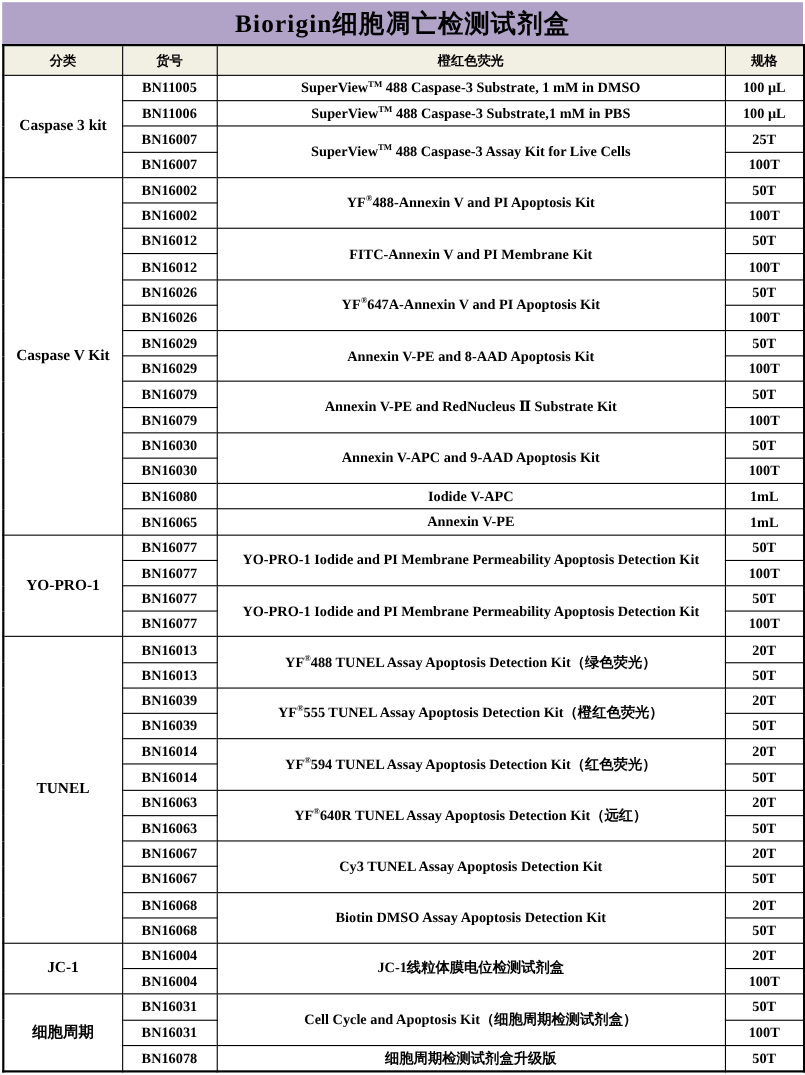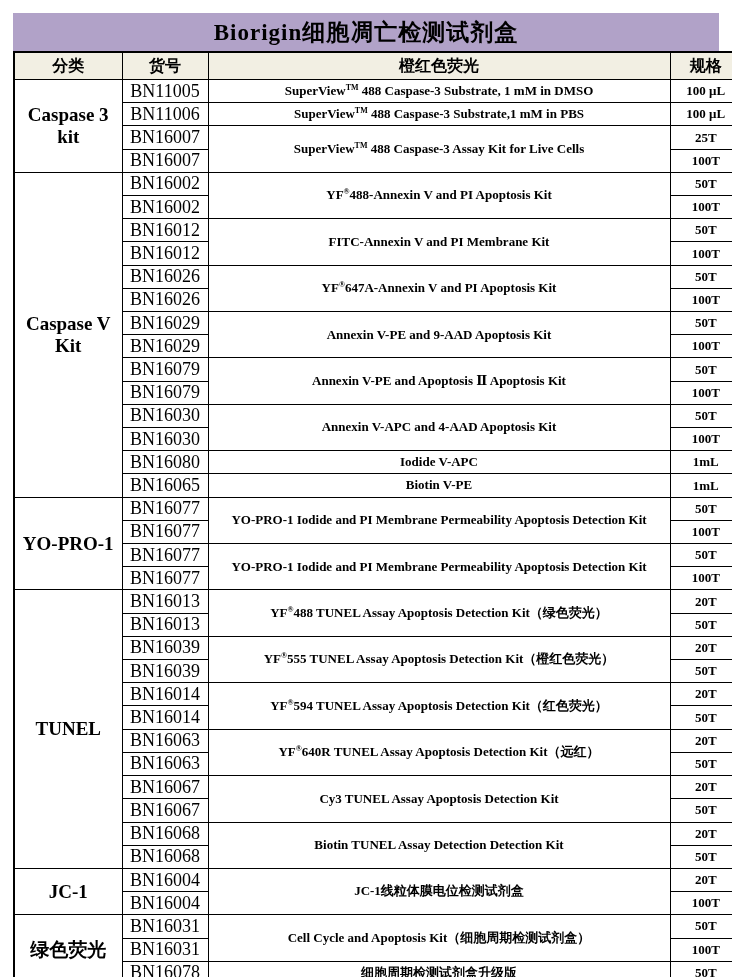--- a/index.html
+++ b/index.html
@@ -1,20 +1,20 @@
 <!DOCTYPE html>
 <html><head>
 <meta charset="utf-8">
 <style>
   html,body{margin:0;padding:0;background:#fff;}
   .page{
     position:relative;
     width:732px;height:977px;
     box-sizing:border-box;
-    padding:13px;
+    padding:2px;
     font-family:"Liberation Serif","DejaVu Serif",serif;
     color:var(--text,#000);
     background:#fff;
   }
   .title-bar{
     height:38px;
     background:var(--title-bg,#B1A2C8);
     display:flex;align-items:center;justify-content:center;
     font-size:23px;font-weight:bold;letter-spacing:1px;
     color:#000;
@@ -28,29 +28,29 @@
   }
   table.catalog th, table.catalog td{
     border:1px solid var(--border,#000);
     text-align:center;vertical-align:middle;
     padding:0 2px;
     overflow:hidden;
     background:var(--row-bg,#fff);
   }
   table.catalog thead th{
     background:var(--header-bg,#F2EFE3);
-    font-size:16px;font-weight:bold;
+    font-size:12px;font-weight:bold;
     height:26px;
   }
   table.catalog tbody tr{height:23px;}
   td.cat{
-    font-size:19px;font-weight:bold;
+    font-size:14px;font-weight:bold;
   }
   td.code{
-    font-size:18px;font-weight:normal;margin-left:34px;
+    font-size:13px;font-weight:bold;margin-left:34px;
   }
   td.name{
     font-size:13px;font-weight:bold;
     line-height:1.1;
   }
   td.name sup{
     font-size:8px;
     vertical-align:super;
     line-height:0;
   }
@@ -122,53 +122,53 @@
           <td class="code">BN16026</td>
           <td class="name" rowspan="2">YF<sup>®</sup>647A-Annexin V and PI Apoptosis Kit</td>
           <td class="spec">50T</td>
         </tr>
         <tr>
           <td class="code">BN16026</td>
           <td class="spec">100T</td>
         </tr>
         <tr>
           <td class="code">BN16029</td>
-          <td class="name" rowspan="2">Annexin V-PE and 9-AAD Apoptosis Kit</td>
+          <td class="name" rowspan="2">Annexin V-PE and 8-AAD Apoptosis Kit</td>
           <td class="spec">50T</td>
         </tr>
         <tr>
           <td class="code">BN16029</td>
           <td class="spec">100T</td>
         </tr>
         <tr>
           <td class="code">BN16079</td>
-          <td class="name" rowspan="2">Annexin V-PE and Apoptosis Ⅱ Apoptosis Kit</td>
+          <td class="name" rowspan="2">Annexin V-PE and RedNucleus Ⅱ Substrate Kit</td>
           <td class="spec">50T</td>
         </tr>
         <tr>
           <td class="code">BN16079</td>
           <td class="spec">100T</td>
         </tr>
         <tr>
           <td class="code">BN16030</td>
-          <td class="name" rowspan="2">Annexin V-APC and 4-AAD Apoptosis Kit</td>
+          <td class="name" rowspan="2">Annexin V-APC and 9-AAD Apoptosis Kit</td>
           <td class="spec">50T</td>
         </tr>
         <tr>
           <td class="code">BN16030</td>
           <td class="spec">100T</td>
         </tr>
         <tr>
           <td class="code">BN16080</td>
           <td class="name" rowspan="1">Iodide V-APC</td>
           <td class="spec">1mL</td>
         </tr>
         <tr>
           <td class="code">BN16065</td>
-          <td class="name" rowspan="1">Biotin V-PE</td>
+          <td class="name" rowspan="1">Annexin V-PE</td>
           <td class="spec">1mL</td>
         </tr>
         <tr>
           <td class="cat" rowspan="4">YO-PRO-1</td>
           <td class="code">BN16077</td>
           <td class="name" rowspan="2">YO-PRO-1 Iodide and PI Membrane Permeability Apoptosis Detection Kit</td>
           <td class="spec">50T</td>
         </tr>
         <tr>
           <td class="code">BN16077</td>
@@ -224,39 +224,39 @@
           <td class="code">BN16067</td>
           <td class="name" rowspan="2">Cy3 TUNEL Assay Apoptosis Detection Kit</td>
           <td class="spec">20T</td>
         </tr>
         <tr>
           <td class="code">BN16067</td>
           <td class="spec">50T</td>
         </tr>
         <tr>
           <td class="code">BN16068</td>
-          <td class="name" rowspan="2">Biotin TUNEL Assay Detection Detection Kit</td>
+          <td class="name" rowspan="2">Biotin DMSO Assay Apoptosis Detection Kit</td>
           <td class="spec">20T</td>
         </tr>
         <tr>
           <td class="code">BN16068</td>
           <td class="spec">50T</td>
         </tr>
         <tr>
           <td class="cat" rowspan="2">JC-1</td>
           <td class="code">BN16004</td>
           <td class="name" rowspan="2">JC-1线粒体膜电位检测试剂盒</td>
           <td class="spec">20T</td>
         </tr>
         <tr>
           <td class="code">BN16004</td>
           <td class="spec">100T</td>
         </tr>
         <tr>
-          <td class="cat" rowspan="3">绿色荧光</td>
+          <td class="cat" rowspan="3">细胞周期</td>
           <td class="code">BN16031</td>
           <td class="name" rowspan="2">Cell Cycle and Apoptosis Kit（细胞周期检测试剂盒）</td>
           <td class="spec">50T</td>
         </tr>
         <tr>
           <td class="code">BN16031</td>
           <td class="spec">100T</td>
         </tr>
         <tr>
           <td class="code">BN16078</td>

